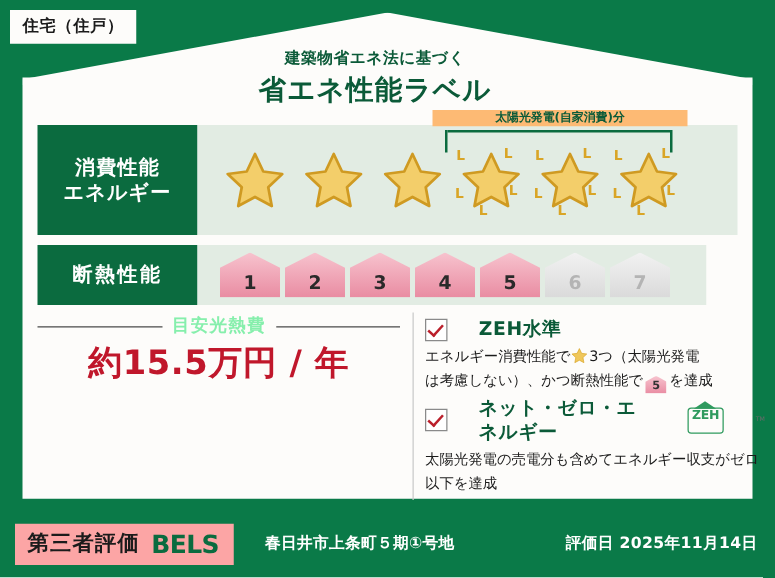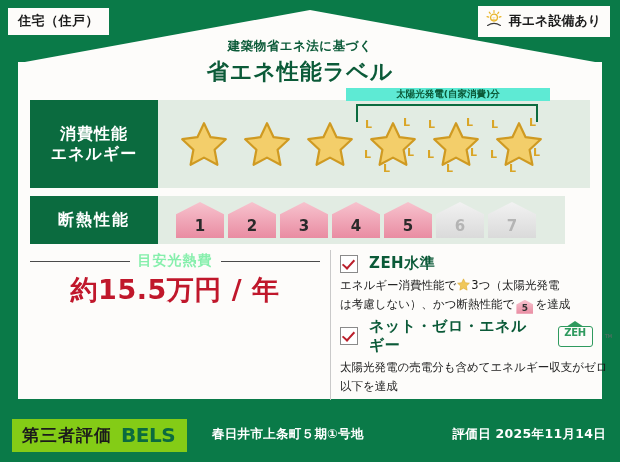--- a/index.html
+++ b/index.html
@@ -76,21 +76,21 @@
   .solar-bracket{
     position:absolute;left:198px;top:4px;width:182px;height:18px;
     border:2px solid #0b6b3f;border-bottom:none;border-top:none;
     box-sizing:border-box;
   }
   .solar-bracket:after{
     content:"";position:absolute;left:0;top:0;width:100%;height:2px;background:#0b6b3f;
   }
   .solar-note{
     position:absolute;left:188px;top:-12px;width:200px;text-align:center;
-    font-size:9.5px;font-weight:bold;color:#0b5a38;background:#5eead4;
+    font-size:9.5px;font-weight:bold;color:#0b5a38;background:#fdba74;
     padding:0 2px;
   }
   
   .grades{display:flex;align-items:center;gap:4px;padding-left:18px;}
   .grade{
     position:relative;width:48px;height:36px;
     display:flex;align-items:flex-end;justify-content:center;
     font-size:15px;font-weight:bold;
     padding-bottom:3px;box-sizing:border-box;
   }
@@ -121,21 +121,21 @@
   }
   .cost-note{
     position:absolute;left:28px;top:318px;width:298px;
     font-size:11.5px;line-height:1.7;color:#1b1b1b;
   }
 
   
   .check-item{position:absolute;width:272px;}
   #chk1{left:340px;top:254px;}
   #chk2{left:340px;top:317px;}
-  .chk-head{display:flex;align-items:center;gap:11px;}
+  .chk-head{display:flex;align-items:center;gap:25px;}
   .chk-box{
     width:16px;height:16px;border:1px solid #8a8a8a;background:#fff;
     position:relative;flex:none;
   }
   .chk-box:after{
     content:"";position:absolute;left:4px;top:1px;width:5px;height:10px;
     border:solid #bb1f2b;border-width:0 2.5px 2.5px 0;
     transform:rotate(42deg);
   }
   .chk-title{font-size:15px;font-weight:bold;color:#0b5a38;letter-spacing:.5px;}
@@ -157,22 +157,22 @@
   .zeh-logo:before{
     content:"";position:absolute;left:50%;top:-6px;transform:translateX(-50%);
     width:0;height:0;border-left:9px solid transparent;border-right:9px solid transparent;
     border-bottom:6px solid #2f9a5e;
   }
   .zeh-tm{font-size:5px;color:#6a6a6a;vertical-align:-3px;margin-left:1px;}
 
   
   .bels-box{
     position:absolute;left:12px;bottom:10px;
-    background:#84cc16;padding:4px 12px 5px 10px;
-    display:flex;align-items:flex-end;gap:9px;
+    background:#fca5a5;padding:4px 12px 5px 10px;
+    display:flex;align-items:flex-start;gap:9px;
   }
   .bels-box .t1{font-size:17px;font-weight:bold;color:#1b1b1b;letter-spacing:1px;}
   .bels-box .t2{font-size:20px;font-weight:bold;color:#0b6b3f;letter-spacing:-.5px;}
   .addr{
     position:absolute;left:212px;bottom:19px;
     font-size:12.5px;font-weight:bold;color:#fff;letter-spacing:.3px;
   }
   .evaldate{
     position:absolute;right:14px;bottom:19px;
     font-size:12.5px;font-weight:bold;color:#fff;letter-spacing:.3px;
@@ -181,37 +181,20 @@
 </head>
 <body>
 
 <div id="label">
 
   <div class="roof"></div>
   <div class="house-body"></div>
 
   <div class="type-chip">住宅（住戸）</div>
 
-  <div class="reene-chip">
-    <span>
-      <svg width="20" height="20" viewBox="0 0 20 20">
-        <g stroke="#e8b426" stroke-width="1.1" stroke-linecap="round">
-          <line x1="10" y1="1.5" x2="10" y2="3.4"></line>
-          <line x1="14.8" y1="3.2" x2="13.7" y2="4.7"></line>
-          <line x1="17" y1="7.6" x2="15.2" y2="8.1"></line>
-          <line x1="5.2" y1="3.2" x2="6.3" y2="4.7"></line>
-          <line x1="3" y1="7.6" x2="4.8" y2="8.1"></line>
-        </g>
-        <circle cx="10" cy="8.6" r="3.4" fill="none" stroke="#e8b426" stroke-width="1.3"></circle>
-        <text x="10" y="10.6" font-size="4.4" fill="#e8b426" text-anchor="middle" font-family="DejaVu Sans">エ</text>
-        <path d="M3.6 16.4 Q10 12.4 16.4 16.4" fill="none" stroke="#3a3a3a" stroke-width="1.2" stroke-linecap="round"></path>
-      </svg>
-    </span>
-    <span class="txt">再エネ設備あり</span>
-  </div>
 
   <div class="title-wrap">
     <div class="title-sub">建築物省エネ法に基づく</div>
     <div class="title-main">省エネ性能ラベル</div>
   </div>
 
   <div class="row" id="row-energy">
     <div class="row-label">
       <div>
         <div>消費性能</div>

